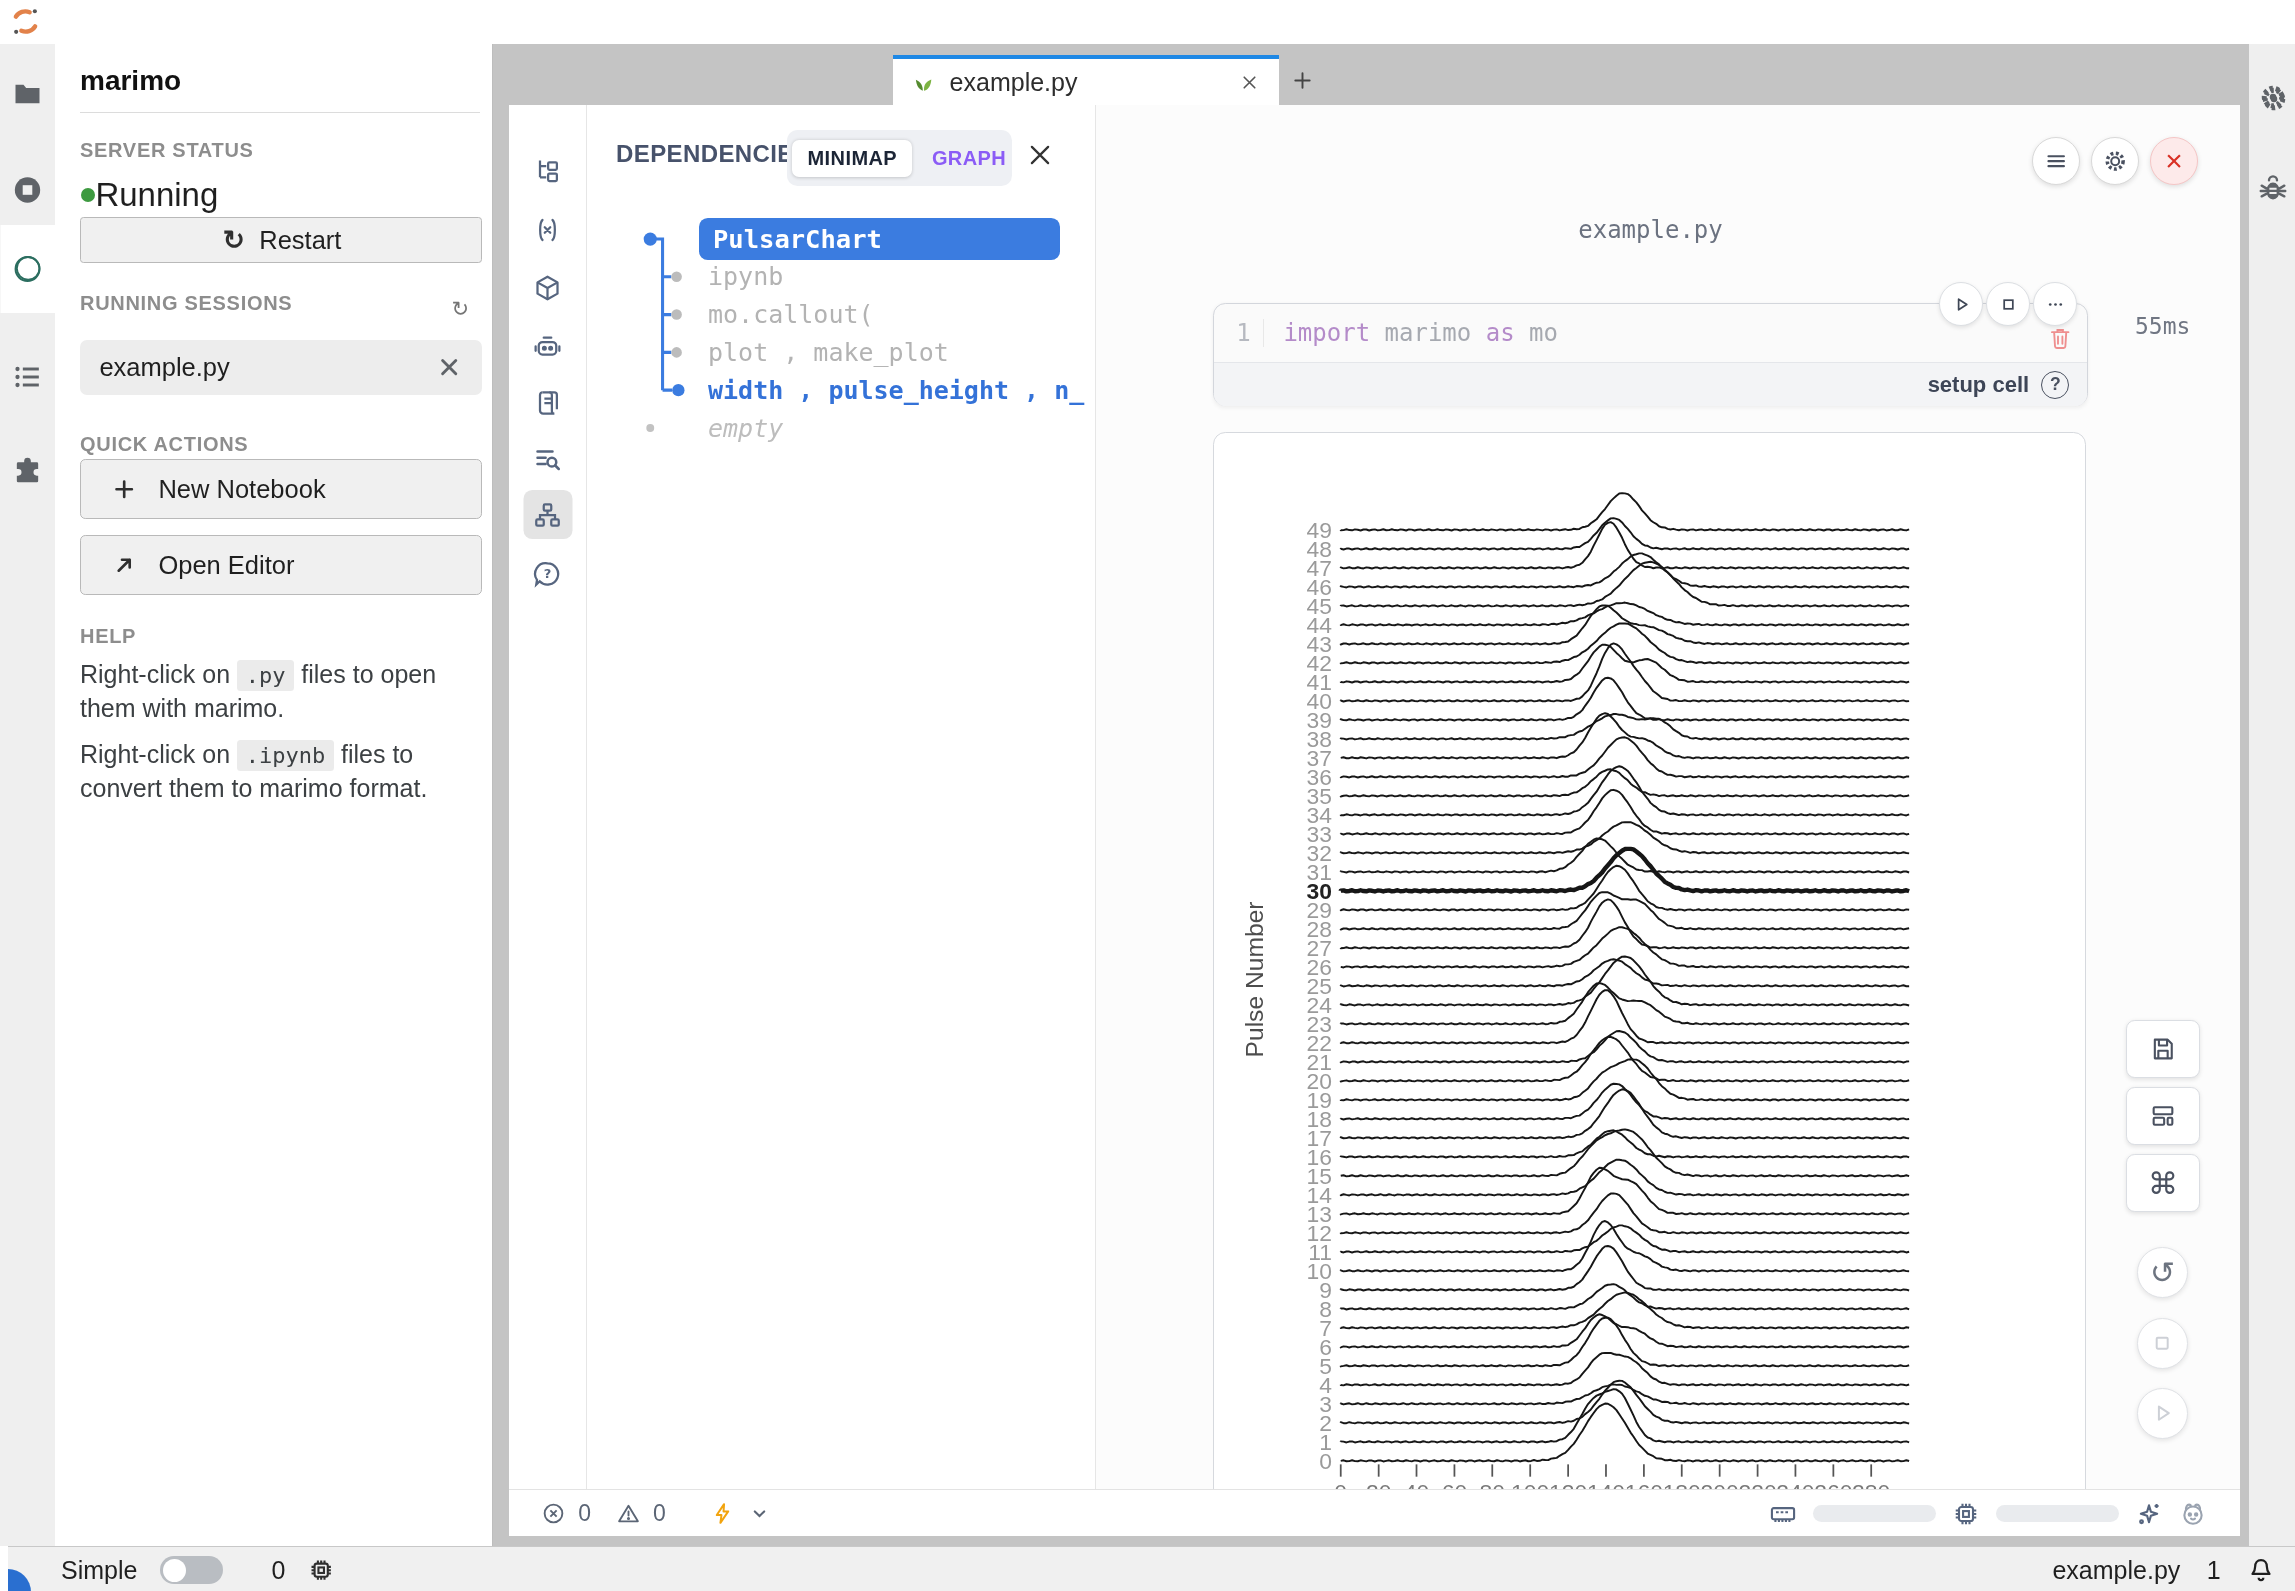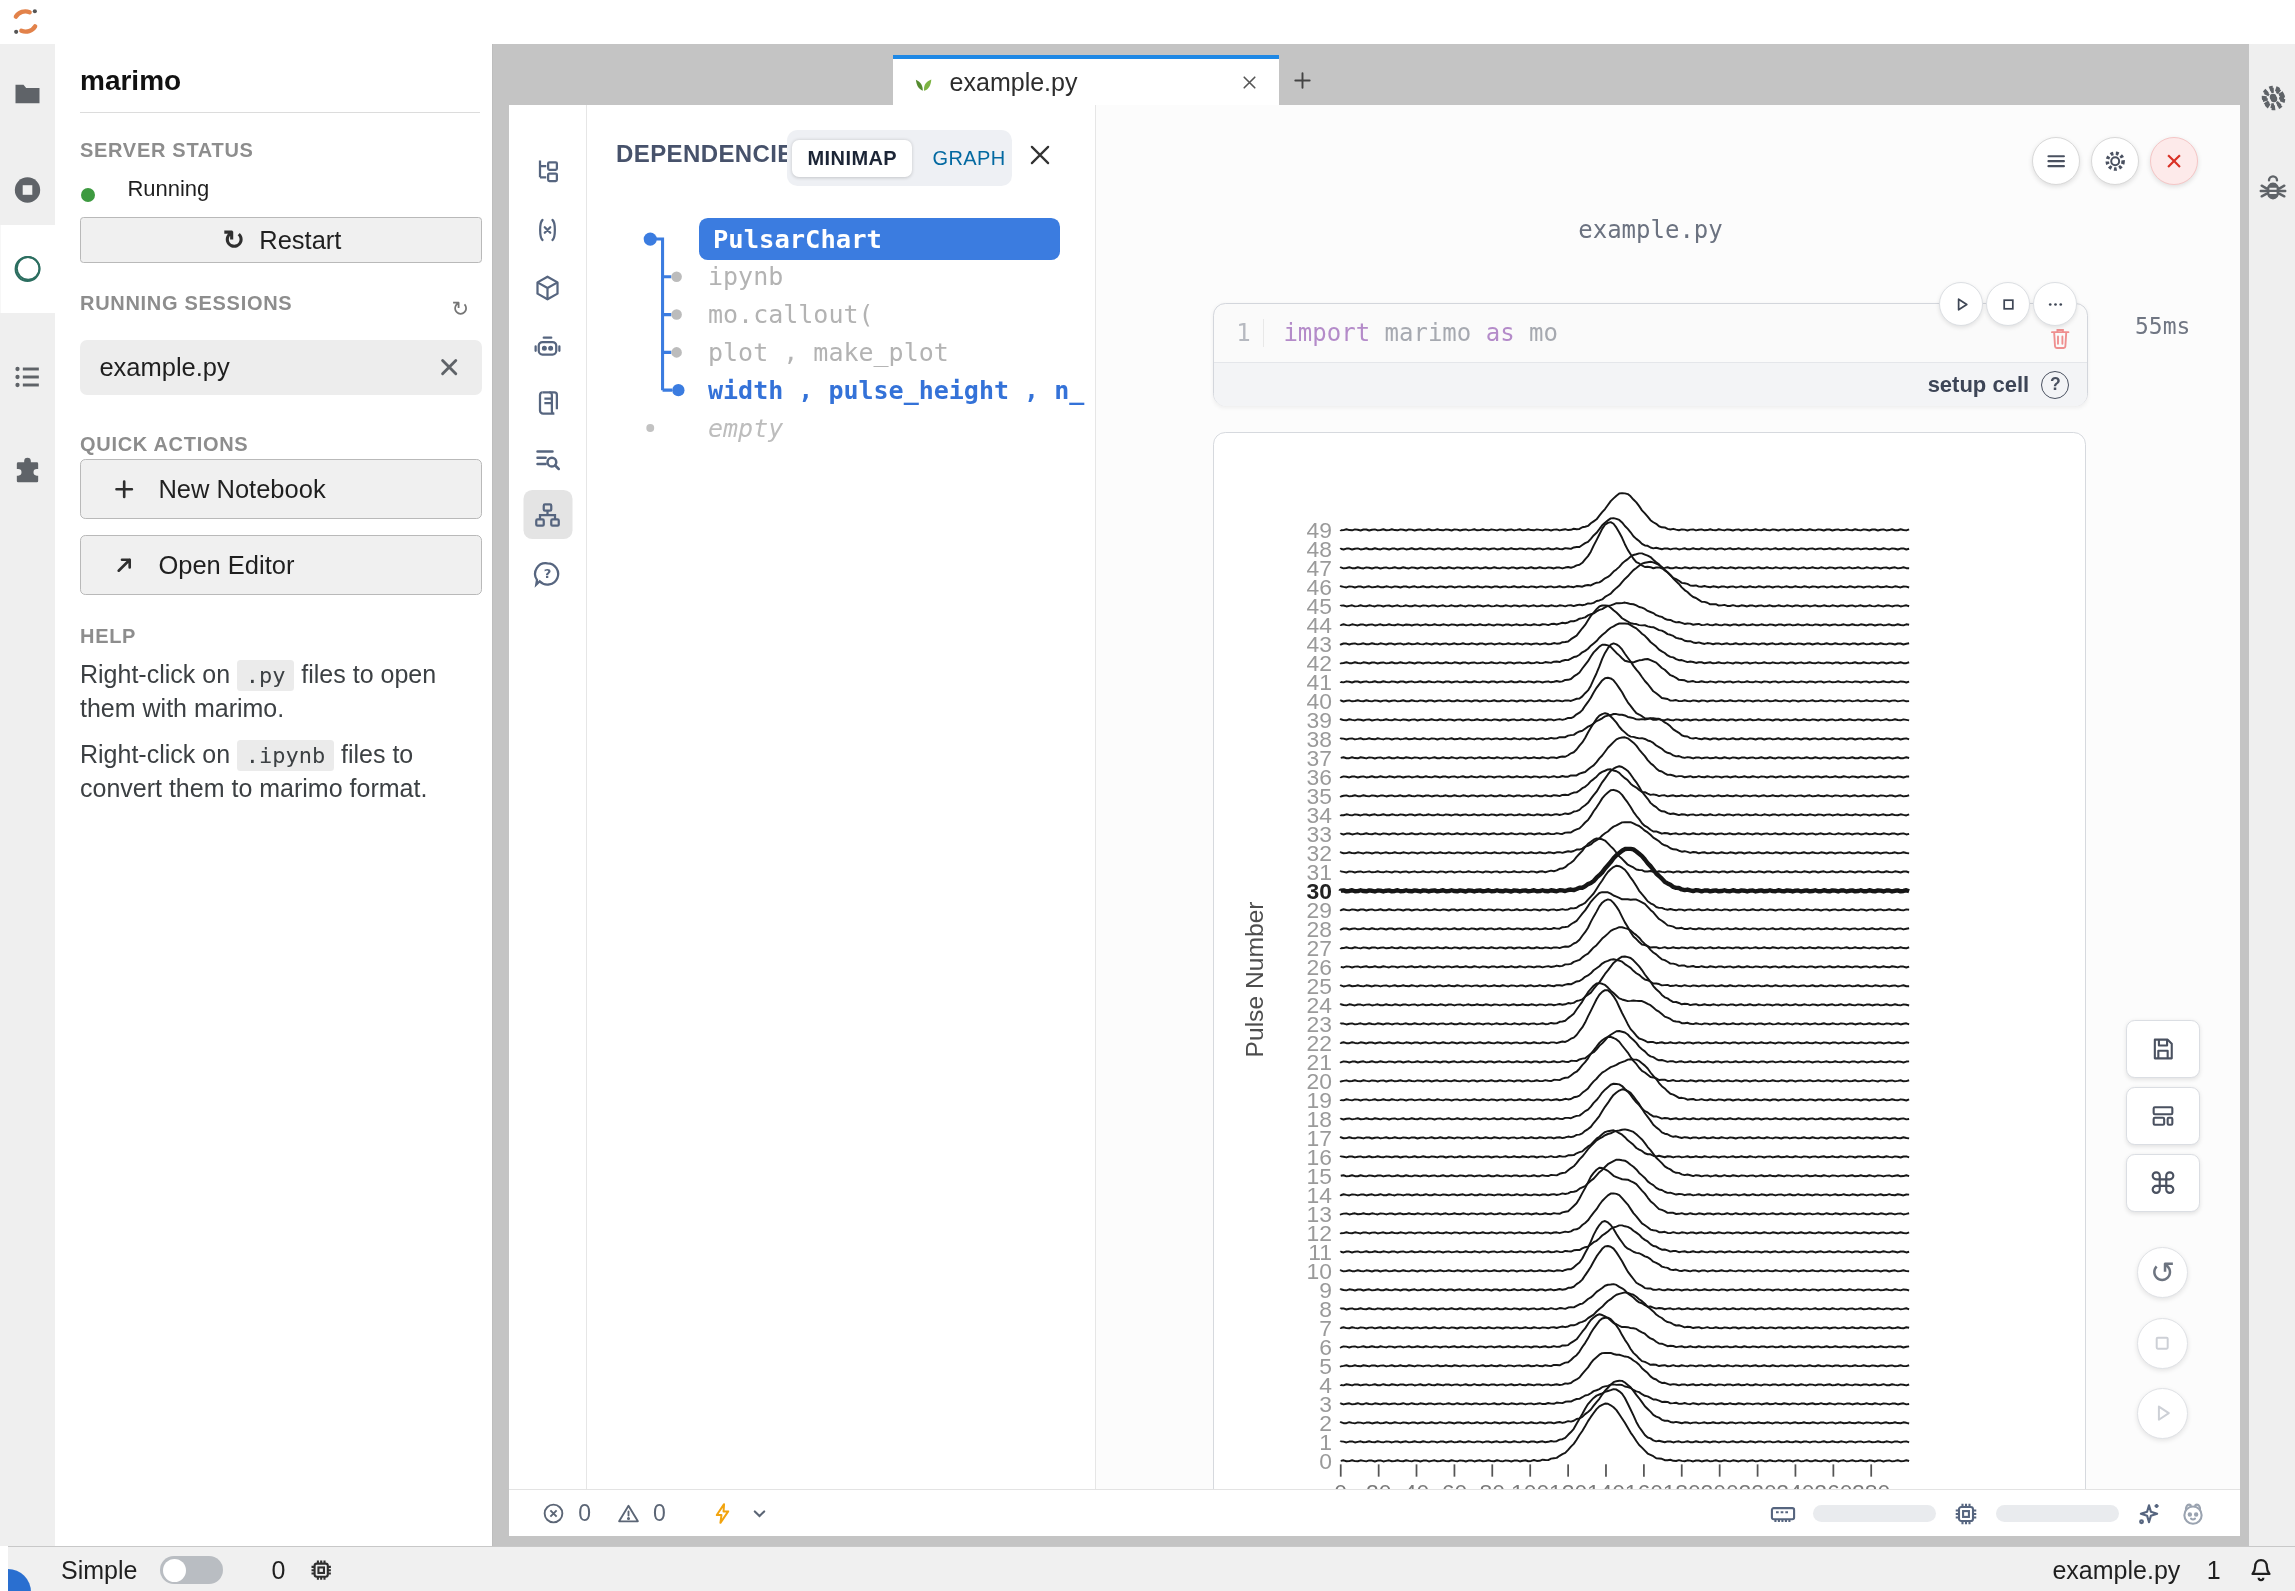--- a/index.html
+++ b/index.html
@@ -29,21 +29,21 @@
   .gpair { position:relative; width:32px; height:32px; }
   .gpair .icn { position:absolute; }
   .gpair .icn:first-child { width:15px; height:15px; left:1.8px; top:0; }
   .gpair .icn:last-child { width:23px; height:23px; right:0; bottom:0; }
 
   
   #sidebar { position:absolute; left:55px; top:44px; width:438px; height:1502px; background:#fff; border-right:0.9px solid #bdbdbd; z-index:6; }
   #sb-title { position:absolute; left:25px; top:21px; font-size:28px; font-weight:bold; color:#111; }
   #sb-divider { position:absolute; left:25px; top:68px; width:400px; border-top:0.9px solid #dcdcdc; }
   .sb-heading { position:absolute; left:25px; font-size:20px; font-weight:bold; letter-spacing:0.7px; color:#8d8d8d; }
-  #sb-running-row { position:absolute; left:26.4px; top:132px; display:flex; align-items:flex-end; gap:32px; font-size:22px; color:#1f1f1f; }
+  #sb-running-row { position:absolute; left:26.4px; top:132px; display:flex; align-items:center; gap:0; font-size:33px; color:#1f1f1f; }
   #sb-running-dot { width:14px; height:14px; border-radius:50%; background:#3d9a40; }
   .sb-btn { position:absolute; left:25px; width:402px; background:#f0f0f0; border:0.9px solid #b9b9b9; border-radius:4.4px;
     display:flex; align-items:center; font-size:25.5px; color:#1f1f1f; cursor:pointer; }
   #sb-restart { top:173px; height:46px; justify-content:center; gap:12.3px; border-radius:3.5px; }
   #sb-sessions-refresh { position:absolute; right:23px; top:253px; font-size:21px; color:#757575; }
   #sb-session-chip { position:absolute; left:25px; top:296px; width:402px; height:55px; background:#ededed; border-radius:7px;
     display:flex; align-items:center; font-size:25.5px; color:#1f1f1f; padding:0 19.4px; }
   #sb-session-close { margin-left:auto; width:26.4px; height:26.4px; color:#5f6368; cursor:pointer; }
   #sb-new-notebook { top:415px; height:60px; gap:21px; padding-left:30px; border-radius:5.3px; }
   #sb-open-editor { top:491px; height:60px; gap:21px; padding-left:30px; border-radius:5.3px; }
@@ -72,21 +72,21 @@
     display:flex; align-items:center; justify-content:center; color:#56657f; cursor:pointer; }
   .helper-item.active { background:#e4e4e4; }
   .helper-item .icn { width:30px; height:30px; }
 
   
   #deps-panel { position:absolute; left:78px; top:0; width:509px; height:1384px; border-right:0.9px solid #e6e6e6; background:#fff; }
   #deps-title { position:absolute; left:29px; top:35px; font-size:24px; font-weight:bold; letter-spacing:0.4px; color:#47526b; }
   #deps-seg { position:absolute; left:200px; top:25px; width:225px; height:56px; background:#eef0f4; border-radius:10.6px; display:flex; align-items:center; padding:5.3px;gap:12px; }
   .seg-opt { height:37px; border-radius:7px; display:flex; align-items:center; justify-content:center; font-size:20px; font-weight:bold; letter-spacing:0.4px; cursor:pointer; }
   .seg-opt.active { background:#fff; color:#1c2536; box-shadow:0 0.9px 3.5px rgba(0,0,0,0.18); width:120px; }
-  .seg-opt:not(.active) { color:#0369a1; flex:1; font-weight:400;padding-left:7px; }
+  .seg-opt:not(.active) { color:#8b5cf6; flex:1; font-weight:700;padding-left:7px; }
   #deps-close { position:absolute; left:438px; top:35px; width:30px; height:30px; color:#333; cursor:pointer; }
   #deps-tree-svg { position:absolute; left:0; top:0; width:123px; height:370px; }
   .dep-row { position:absolute; left:121px; height:39px; display:flex; align-items:center;
     font-family:"DejaVu Sans Mono", monospace; font-size:25px; white-space:nowrap; overflow:hidden; width:378px; cursor:pointer; }
   .dep-row.selected { left:112px; width:361px; height:42px; background:#3b7ce0; border-radius:8.8px; color:#fff; font-weight:bold; padding-left:14px; font-size:25.5px; }
   .dep-row.muted { color:#b3b3b3; }
   .dep-row.accent { color:#3472d8; font-weight:bold; }
   .dep-row.empty { color:#bdbdbd; font-style:italic; }
 
   

